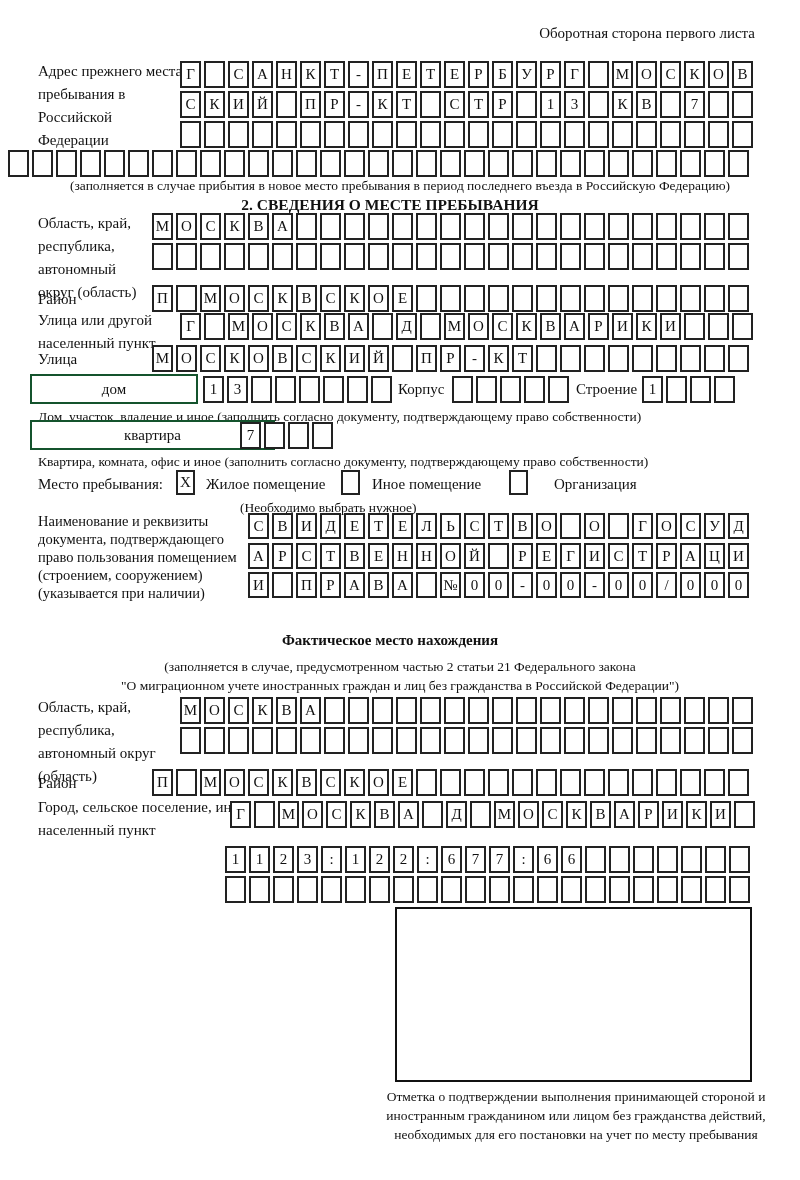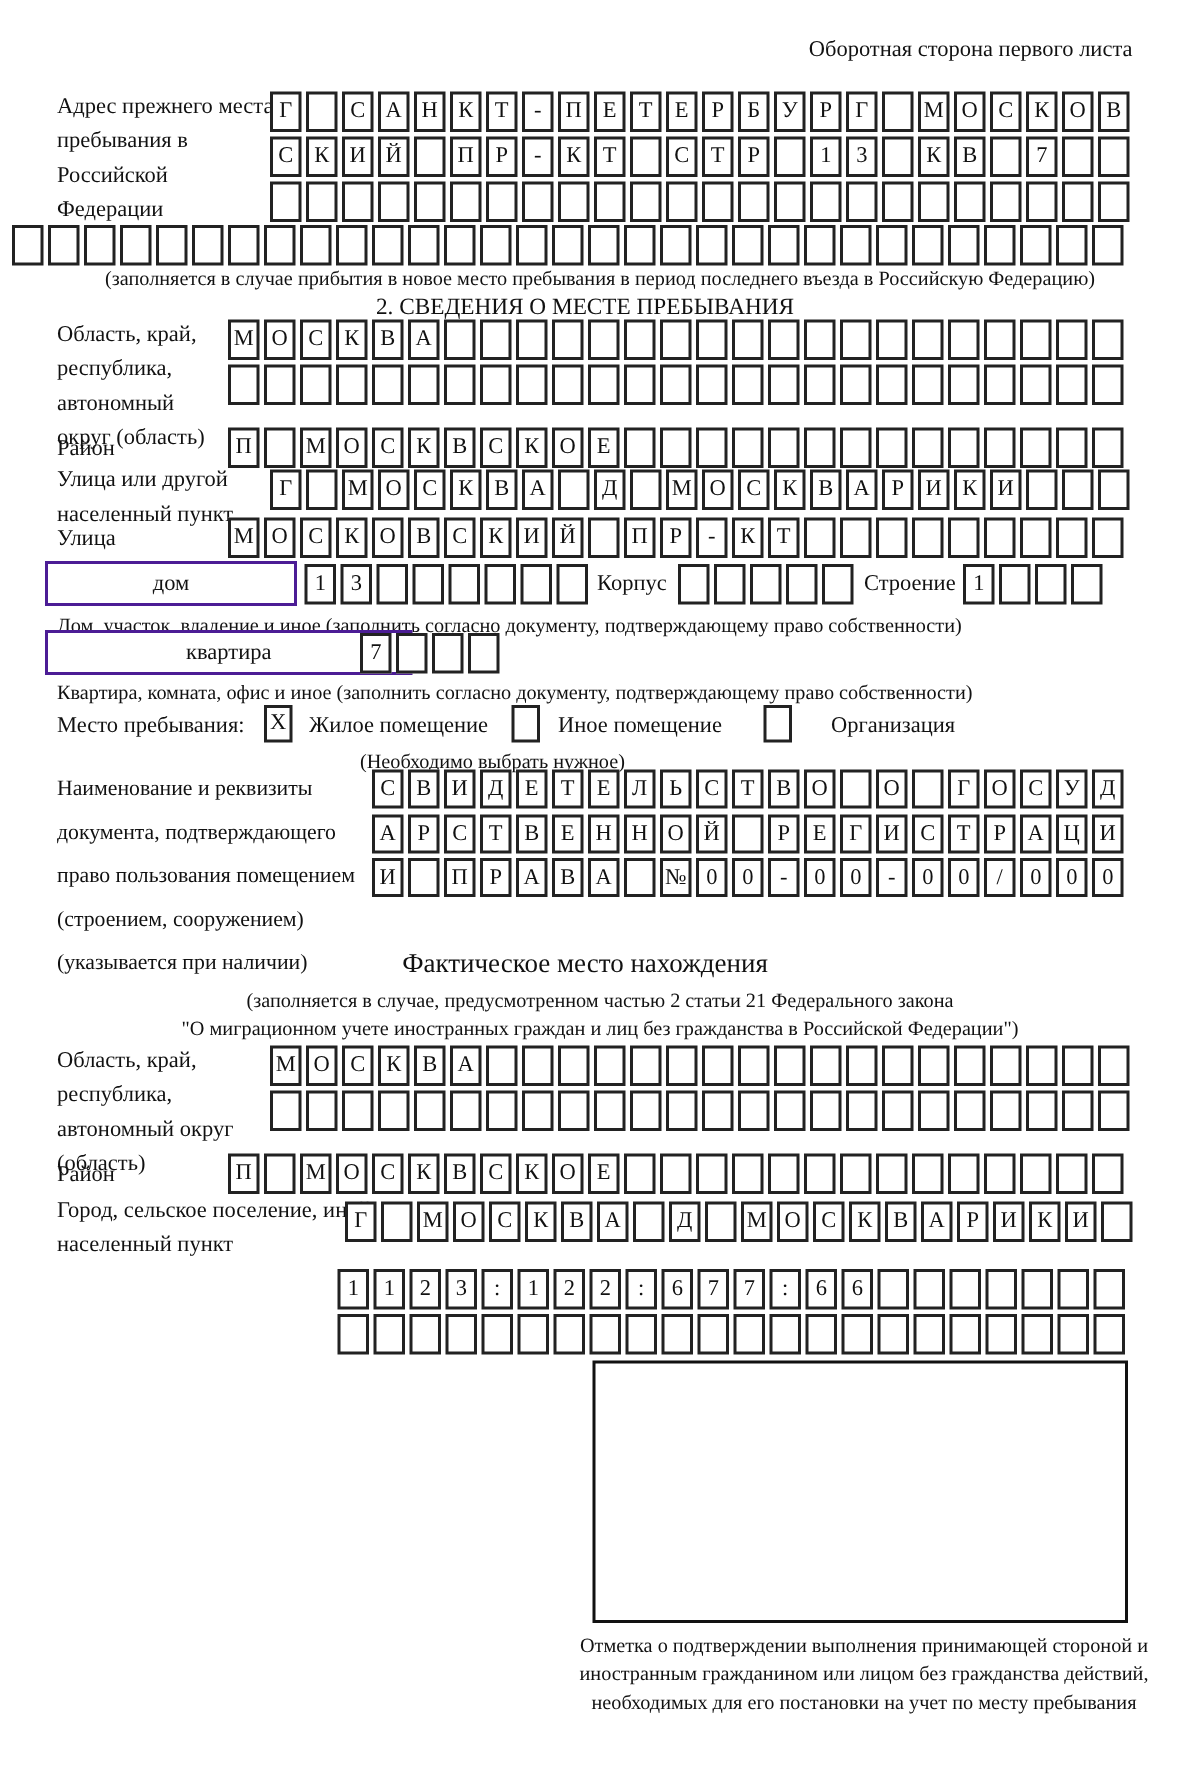--- a/index.html
+++ b/index.html
@@ -1,27 +1,27 @@
 <!DOCTYPE html>
 <html><head>
 <meta charset="utf-8">
 <style>
   html,body{margin:0;padding:0;background:#fff;}
   #page{position:relative;width:800px;height:1180px;background:#fff;
         font-family:"Liberation Serif","DejaVu Serif",serif;color:#111;overflow:hidden;}
   .abs{position:absolute;}
   .lbl{font-size:15px;line-height:23px;}
   .note{font-size:13.5px;line-height:19px;}
-  .hdr{font-weight:normal;font-size:15.5px;text-align:center;width:780px;left:0;}
+  .hdr{font-weight:bold;font-size:15.5px;text-align:center;width:780px;left:0;}
   .cellrow{display:flex;gap:3px;}
   .cell{width:21px;height:27px;box-sizing:border-box;border:2px solid #222;
         display:flex;align-items:center;justify-content:center;
         font-size:15px;font-family:inherit;background:#fff;}
   .cell-sm{height:26px;}
-  .widebox{box-sizing:border-box;border:2px solid #4c1d95;height:30px;
+  .widebox{box-sizing:border-box;border:2px solid #14532d;height:30px;
         display:flex;align-items:center;justify-content:center;font-size:15px;background:#fff;}
   .chk{width:19px;height:25px;box-sizing:border-box;border:2px solid #222;
         display:flex;align-items:center;justify-content:center;font-size:15px;background:#fff;}
   .center{text-align:center;}
   .bigbox{box-sizing:border-box;border:2px solid #111;background:#fff;}
 </style>
 </head>
 <body>
 
 <div id="page">
@@ -325,21 +325,21 @@
 
   <div class="abs lbl" style="left:38px;top:473px;text-align:right;">Место пребывания:</div>
   <div class="abs chk" style="left:176px;top:470px;">X</div>
   <div class="abs lbl" style="left:206px;top:473px;">Жилое помещение</div>
   <div class="abs chk" style="left:341px;top:470px;"></div>
   <div class="abs lbl" style="left:372px;top:473px;">Иное помещение</div>
   <div class="abs chk" style="left:509px;top:470px;"></div>
   <div class="abs lbl" style="left:554px;top:473px;">Организация</div>
   <div class="abs note" style="left:240px;top:498px;">(Необходимо выбрать нужное)</div>
 
-  <div class="abs" style="left:38px;top:512px;width:212px;font-size:14.5px;line-height:29px;">Наименование и реквизиты документа, подтверждающего право пользования помещением (строением, сооружением) (указывается при наличии)</div>
+  <div class="abs" style="left:38px;top:512px;width:212px;font-size:14.5px;line-height:18px;">Наименование и реквизиты документа, подтверждающего право пользования помещением (строением, сооружением) (указывается при наличии)</div>
   <div class="abs cellrow" style="left:248px;top:513px;">
       <span class="cell cell-sm">С</span>
       <span class="cell cell-sm">В</span>
       <span class="cell cell-sm">И</span>
       <span class="cell cell-sm">Д</span>
       <span class="cell cell-sm">Е</span>
       <span class="cell cell-sm">Т</span>
       <span class="cell cell-sm">Е</span>
       <span class="cell cell-sm">Л</span>
       <span class="cell cell-sm">Ь</span>
@@ -396,21 +396,21 @@
       <span class="cell cell-sm">0</span>
       <span class="cell cell-sm">-</span>
       <span class="cell cell-sm">0</span>
       <span class="cell cell-sm">0</span>
       <span class="cell cell-sm">/</span>
       <span class="cell cell-sm">0</span>
       <span class="cell cell-sm">0</span>
       <span class="cell cell-sm">0</span>
     </div>
 
-  <div class="abs hdr" style="top:632px;font-size:18px;">Фактическое место нахождения</div>
+  <div class="abs hdr" style="top:632px;font-size:15px;">Фактическое место нахождения</div>
   <div class="abs note center" style="left:0;top:657px;width:800px;">(заполняется в случае, предусмотренном частью 2 статьи 21 Федерального закона</div>
   <div class="abs note center" style="left:0;top:676px;width:800px;">"О миграционном учете иностранных граждан и лиц без гражданства в Российской Федерации")</div>
 
   <div class="abs lbl" style="left:38px;top:696px;width:152px;">Область, край, республика, автономный округ (область)</div>
   <div class="abs cellrow" style="left:180px;top:697px;">
       <span class="cell">М</span>
       <span class="cell">О</span>
       <span class="cell">С</span>
       <span class="cell">К</span>
       <span class="cell">В</span>

